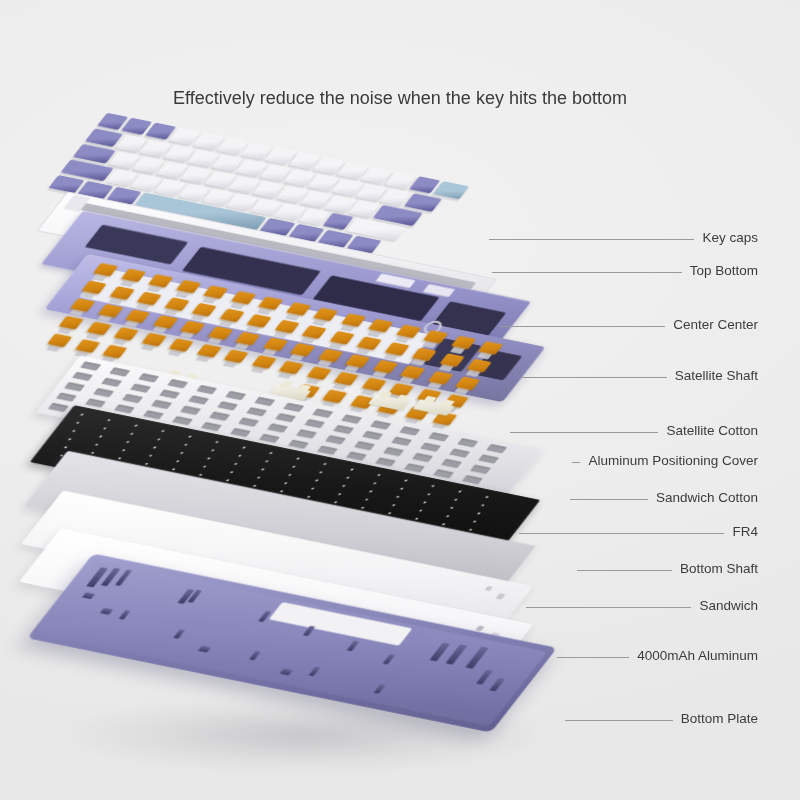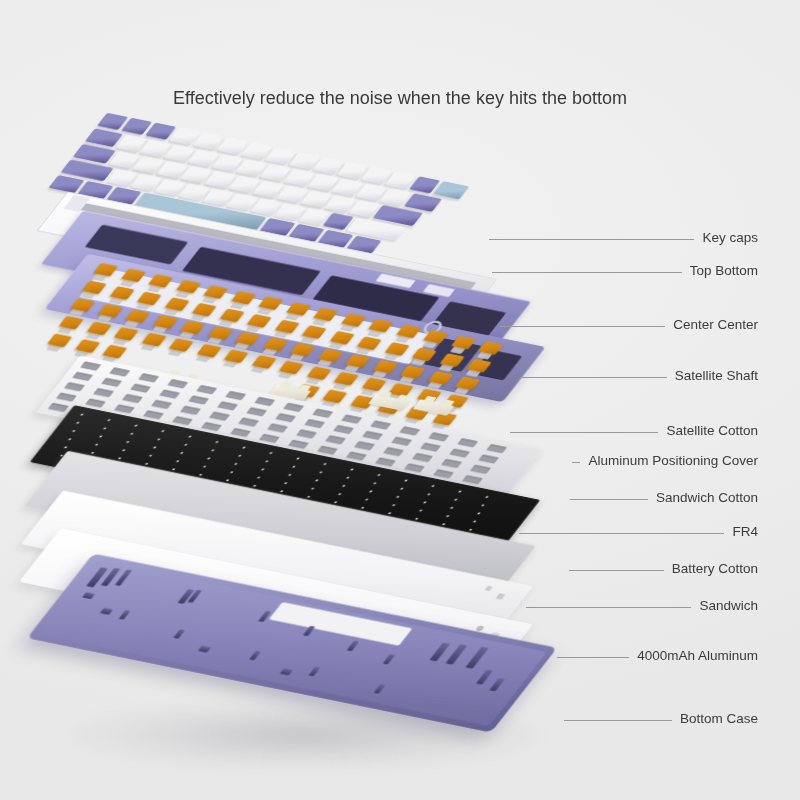--- a/index.html
+++ b/index.html
@@ -706,29 +706,29 @@
       <div class="callout" style="top: 499px;">
         <div class="lead" style="width: 78px; background: rgb(154, 154, 154);"></div>
         <div class="lbl" style="color: rgb(60, 60, 60);">Sandwich Cotton</div>
       </div>
       <div class="callout" style="top: 533px;">
         <div class="lead" style="width: 205px; background: rgb(154, 154, 154);"></div>
         <div class="lbl" style="color: rgb(60, 60, 60);">FR4</div>
       </div>
       <div class="callout" style="top: 570px;">
         <div class="lead" style="width: 95px; background: rgb(154, 154, 154);"></div>
-        <div class="lbl" style="color: rgb(60, 60, 60);">Battery Cotton</div>
+        <div class="lbl" style="color: rgb(60, 60, 60);">Bottom Shaft</div>
       </div>
       <div class="callout" style="top: 607px;">
         <div class="lead" style="width: 165px; background: rgb(154, 154, 154);"></div>
         <div class="lbl" style="color: rgb(60, 60, 60);">Sandwich</div>
       </div>
       <div class="callout" style="top: 657px;">
         <div class="lead" style="width: 72px; background: rgb(154, 154, 154);"></div>
         <div class="lbl" style="color: rgb(60, 60, 60);">4000mAh Aluminum</div>
       </div>
       <div class="callout" style="top: 720px;">
         <div class="lead" style="width: 108px; background: rgb(154, 154, 154);"></div>
-        <div class="lbl" style="color: rgb(60, 60, 60);">Bottom Case</div>
+        <div class="lbl" style="color: rgb(60, 60, 60);">Bottom Plate</div>
       </div>
     </div>
 
 </div>
 
 </body></html>

